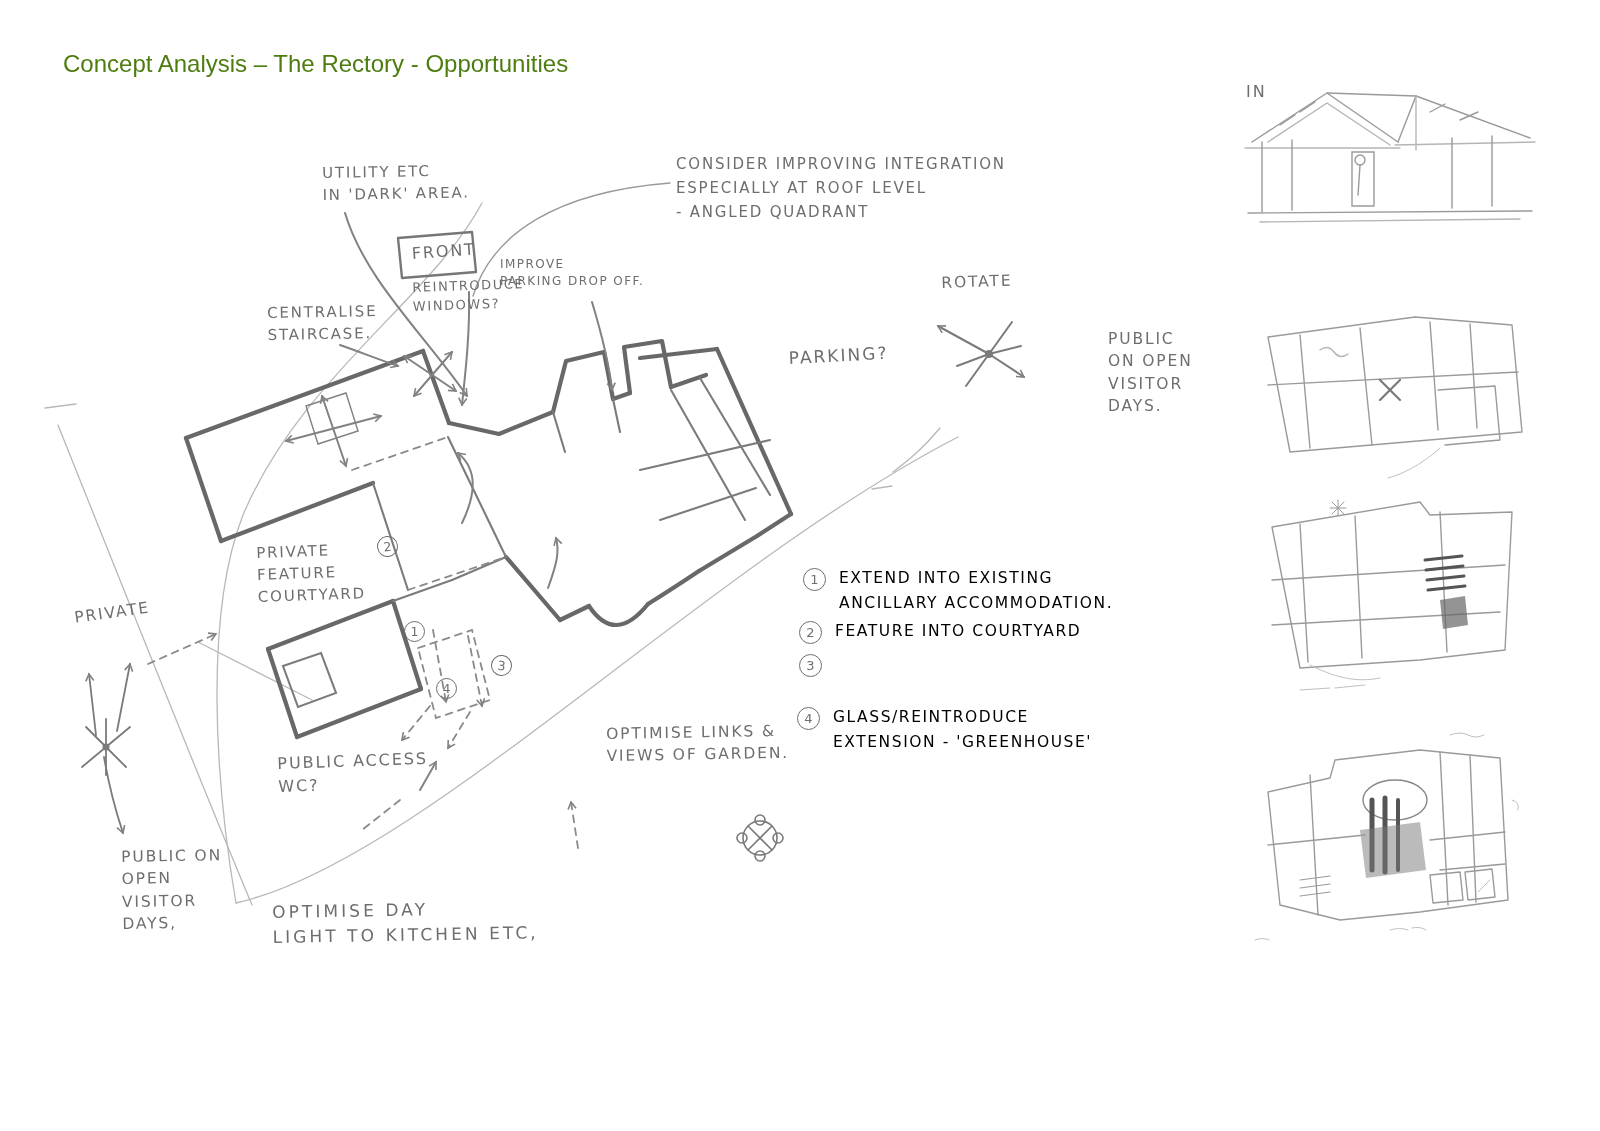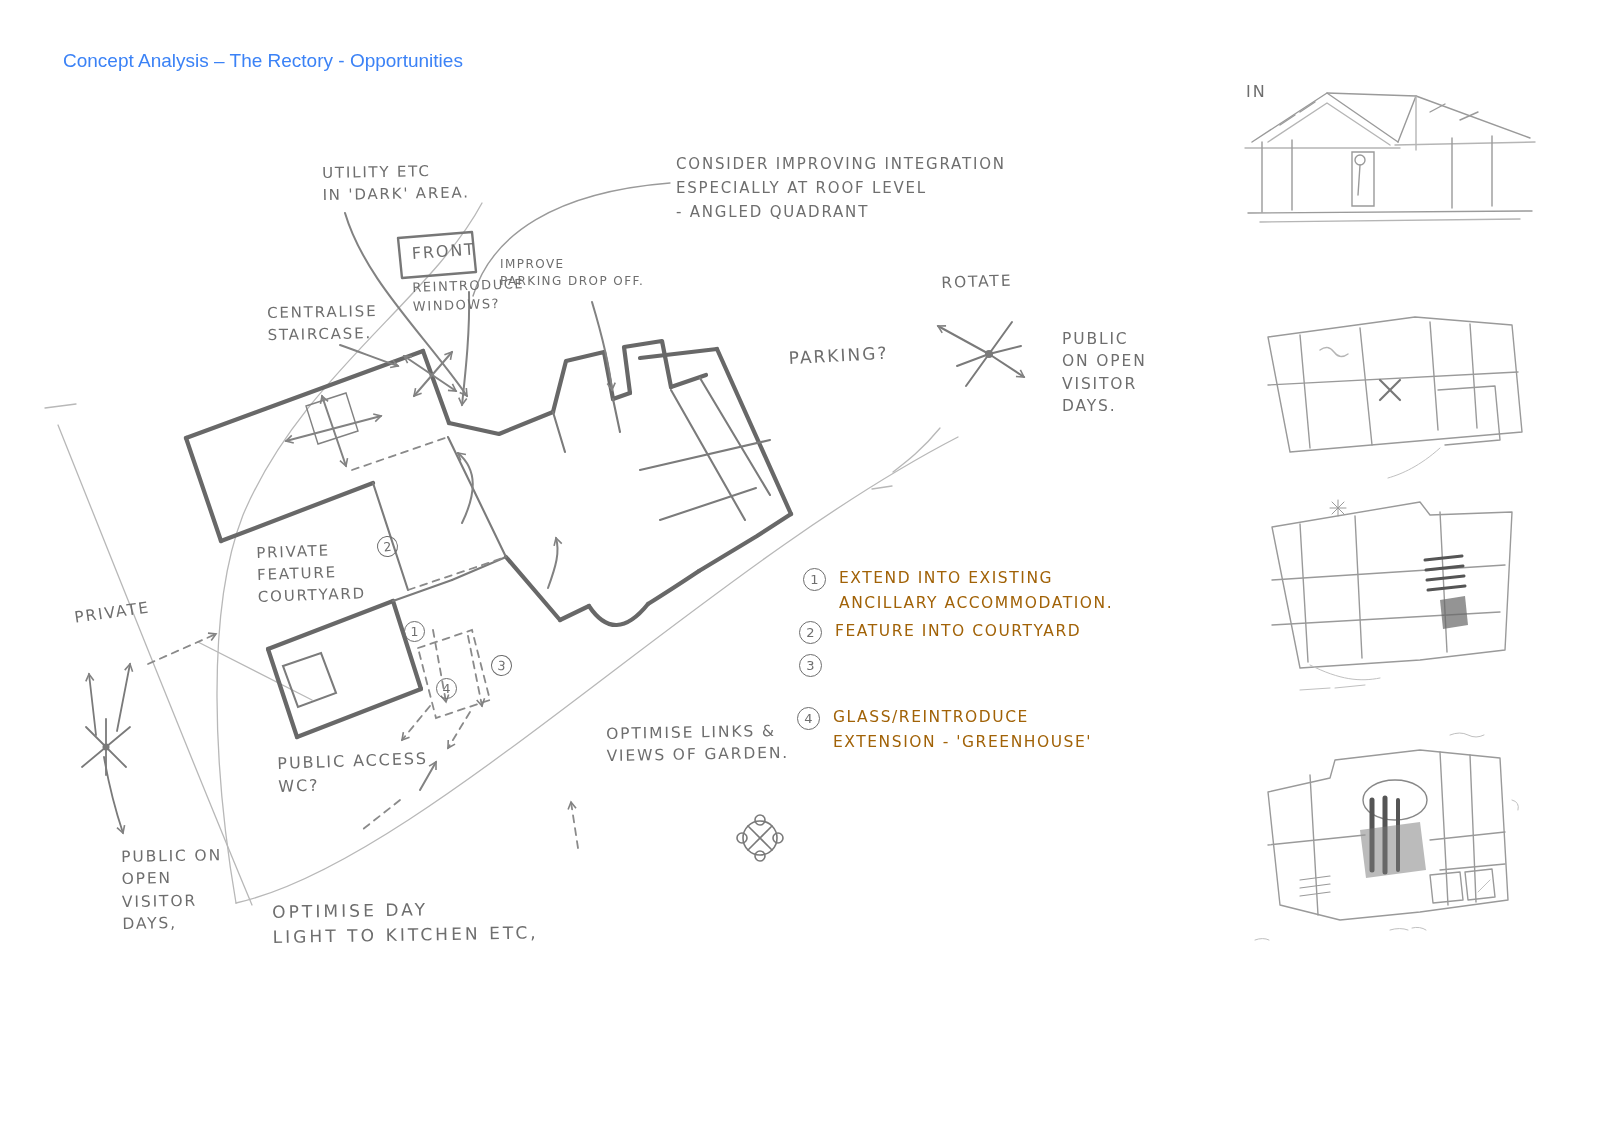--- a/index.html
+++ b/index.html
@@ -3,41 +3,41 @@
 <meta charset="utf-8">
 <style>
   html,body { margin:0; padding:0; }
   body {
     width:1600px; height:1131px; position:relative; overflow:hidden;
     background:#ffffff; font-family:"DejaVu Sans", sans-serif;
   }
   .title {
     position:absolute; left:63px; top:50px;
     font-family:"Liberation Sans", sans-serif;
-    font-size:19px; color:#3b82f6;text-align:center;
+    font-size:24px; color:#4d7c0f;text-align:center;
   }
   .hand {
     position:absolute; color:#6e6e6e; letter-spacing:0.12em;
     font-size:15px; line-height:1.45; white-space:pre-line;
     transform-origin:left top;
   }
   .marker {
     position:absolute; width:21px; height:21px;
     border:1.6px solid #6e6e6e; border-radius:50%;
     display:flex; align-items:center; justify-content:center;
     font-size:12.5px; color:#6e6e6e; box-sizing:border-box;
   }
   .note { position:absolute; display:flex; gap:13px; align-items:flex-start; }
   .ncircle {
     width:23px; height:23px; border:1.7px solid #6e6e6e; border-radius:50%;
     display:flex; align-items:center; justify-content:center;
     font-size:13px; color:#6e6e6e; flex:0 0 auto; box-sizing:border-box;
     margin-top:2px;
   }
-  .ntext { color:#a16207; letter-spacing:0.1em; font-size:15.5px; line-height:1.6; white-space:pre-line; }
+  .ntext { color:#000000; letter-spacing:0.1em; font-size:15.5px; line-height:1.6; white-space:pre-line; }
   svg.linework { position:absolute; left:0; top:0; }
 </style>
 </head>
 <body>
 
 <svg class="linework" width="1600" height="1131" viewBox="0 0 1600 1131">
   <defs>
     <marker id="ah" markerWidth="14" markerHeight="14" refX="8" refY="5" orient="auto-start-reverse" markerUnits="userSpaceOnUse">
       <path d="M1,1 L8,5 L1,9" fill="none" stroke="#828282" stroke-width="1.6"></path>
     </marker>
@@ -258,21 +258,21 @@
 PARKING DROP OFF.</div>
 
 <div class="hand" style="left:676px;top:152px;font-size:15px;line-height:1.6">CONSIDER IMPROVING INTEGRATION
 ESPECIALLY AT ROOF LEVEL
 - ANGLED QUADRANT</div>
 
 <div class="hand" style="left:941px;top:272px;font-size:15.5px;transform:rotate(-2deg)">ROTATE</div>
 
 <div class="hand" style="left:788px;top:346px;font-size:17px;transform:rotate(-3deg)">PARKING?</div>
 
-<div class="hand" style="left:1062px;top:328px;font-size:15.5px">PUBLIC
+<div class="hand" style="left:1108px;top:328px;font-size:15.5px">PUBLIC
 ON OPEN
 VISITOR
 DAYS.</div>
 
 <div class="hand" style="left:256px;top:543px;transform:rotate(-2deg)">PRIVATE
 FEATURE
 COURTYARD</div>
 
 <div class="hand" style="left:73px;top:607px;font-size:15.5px;transform:rotate(-8deg)">PRIVATE</div>
 

